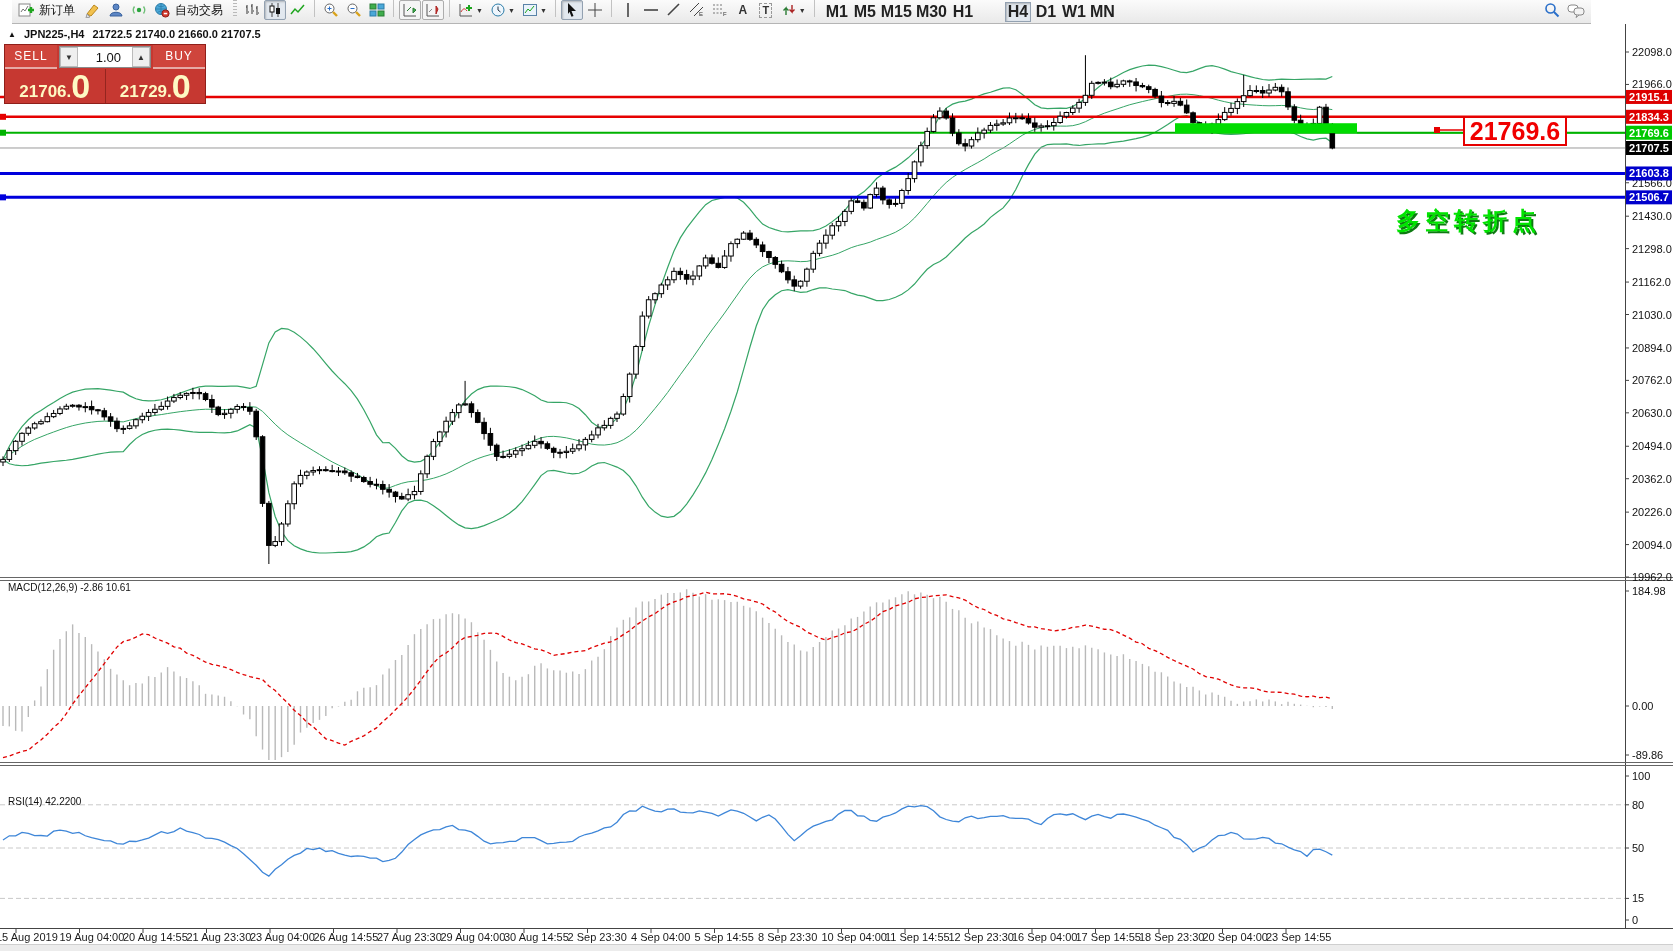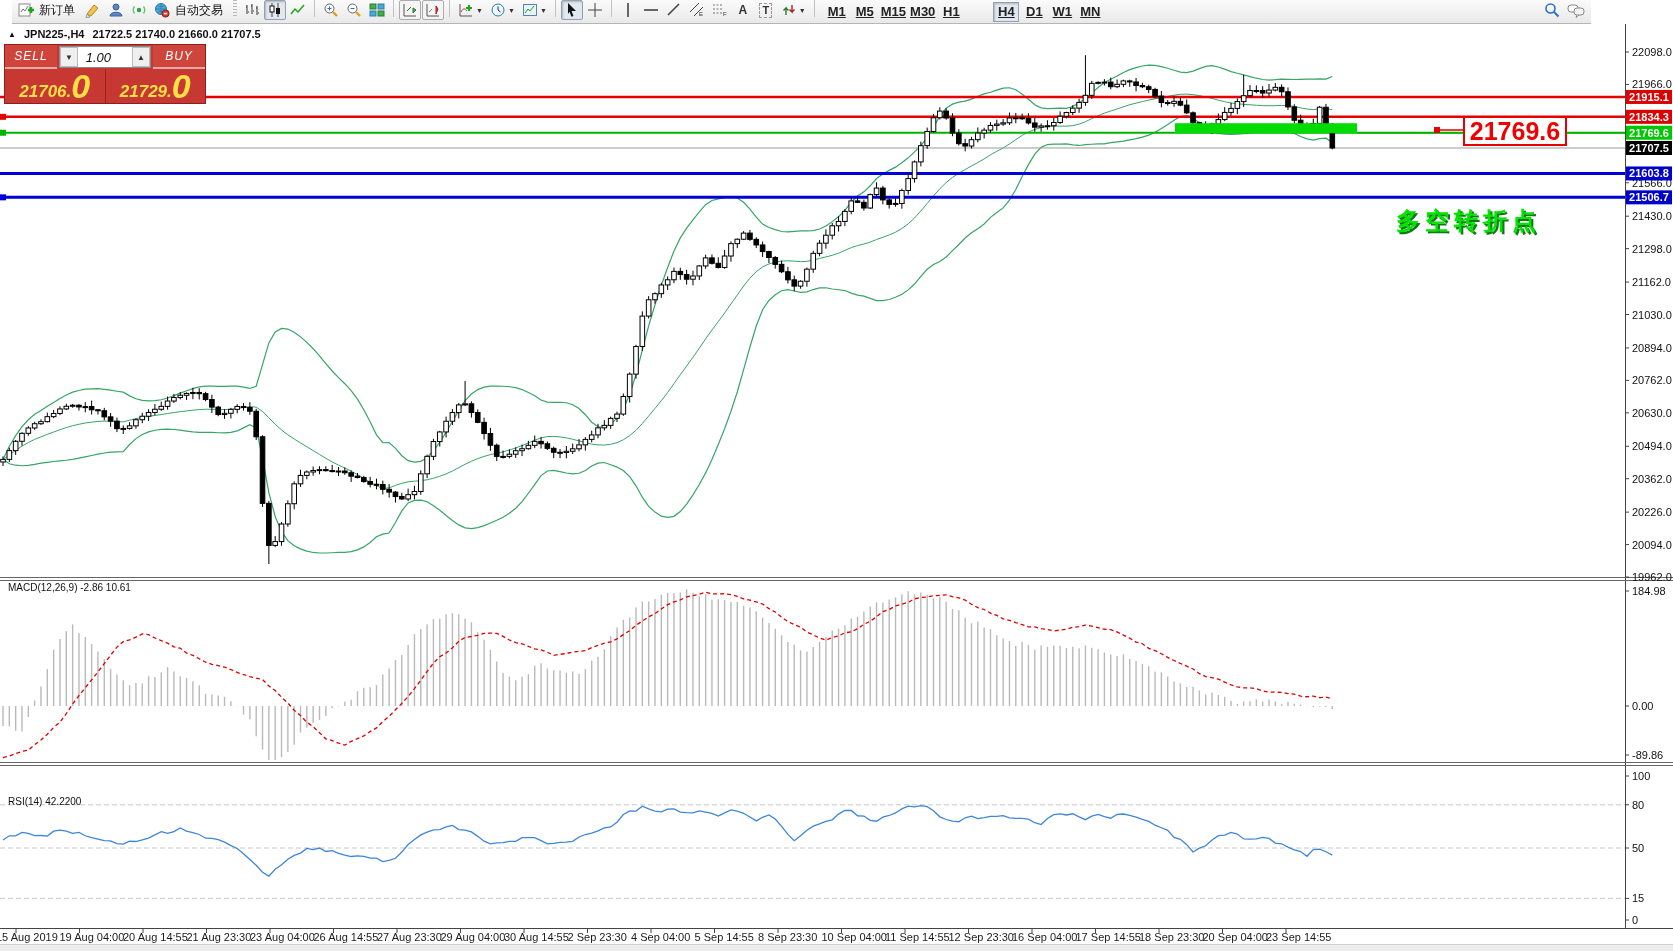--- a/index.html
+++ b/index.html
@@ -12,41 +12,41 @@
   .ti{height:20px;min-width:22px;display:flex;align-items:center;justify-content:center;
       border:1px solid transparent;border-radius:2px;box-sizing:border-box;gap:2px;padding:0 2px;}
   .ti.active{background:#e2e8ef;border-color:#93a1b1;box-shadow:inset 1px 1px 2px rgba(0,0,0,.22);}
   .ti.boxed{border-color:#adadad;background:#f5f5f5;}
   .ti-label{font-size:12px;color:#111;white-space:nowrap;padding:0 3px;}
   .caret{font-size:7px;color:#333;line-height:1;}
   .sep{width:1px;height:17px;background:#c2c2c2;margin:0 4px;}
   .grip{width:4px;height:16px;margin:0 3px;
     background:repeating-linear-gradient(to bottom,#b9b9b9 0 1px,transparent 1px 3px);}
   .tf{min-width:26px;height:20px;display:flex;align-items:center;justify-content:center;
-      font-size:13px;font-weight:700;color:#222;border:1px solid transparent;box-sizing:border-box;text-decoration:underline;}
+      font-size:16px;font-weight:700;color:#222;border:1px solid transparent;box-sizing:border-box;}
   .tf.active{background:#e2e8ef;border-color:#93a1b1;box-shadow:inset 1px 1px 2px rgba(0,0,0,.22);margin-left:27px;}
   #tf-group{display:flex;align-items:center;gap:2px;margin-left:4px;}
   .flex-spacer{flex:1;}
   
   #chart-title{position:absolute;left:8px;top:28px;font-size:11px;font-weight:700;color:#111;
     z-index:20;display:flex;gap:8px;align-items:center;}
   #chart-title .tri{font-size:8px;}
   
   #one-click{position:absolute;left:4px;top:44px;width:202px;height:60px;z-index:25;
-    background:#c63831;border:1px solid #8f1f1a;box-sizing:border-box;display:flex;flex-direction:column;font-style:italic;}
+    background:#c63831;border:1px solid #8f1f1a;box-sizing:border-box;display:flex;flex-direction:column;}
   #oc-row1{display:flex;height:24px;align-items:stretch;}
   .oc-btn{width:52px;display:flex;align-items:center;justify-content:center;color:#fff;
     font-size:12px;letter-spacing:1px;background:#cf453c;border-bottom:2px solid #e6aaa5;box-sizing:border-box;}
   #oc-stepper{flex:1;display:flex;margin:1px 2px;border:1px solid #8a8a8a;background:#fff;}
   .oc-step{width:18px;display:flex;align-items:center;justify-content:center;background:#efefef;
     color:#333;font-size:8px;border:1px solid #bbb;box-sizing:border-box;}
-  #oc-vol{flex:1;display:flex;align-items:center;justify-content:flex-end;padding-right:21px;
+  #oc-vol{flex:1;display:flex;align-items:center;justify-content:flex-end;padding-right:11px;
     font-size:13px;color:#111;background:#fff;}
   #oc-row2{flex:1;display:flex;}
-  .oc-price{flex:1;display:flex;align-items:flex-end;justify-content:center;color:#fde047;padding-bottom:3px;}
+  .oc-price{flex:1;display:flex;align-items:flex-end;justify-content:center;color:#fef9c3;padding-bottom:3px;}
   .oc-price.buy{border-left:1px solid #94251f;}
   .pp{font-size:17px;font-weight:700;line-height:1;}
   .pdot{font-size:17px;font-weight:700;line-height:1;}
   .pbig{font-size:34px;font-weight:700;line-height:.8;}
   
   .pane-label{position:absolute;left:8px;font-size:10px;color:#111;z-index:20;}
   
   #big-price-box{position:absolute;left:1463px;top:116px;width:100px;height:26px;z-index:22;
     border:2px solid #e60000;background:#fff;display:flex;align-items:center;justify-content:center;
     font-size:25px;font-weight:700;color:#f00000;}

